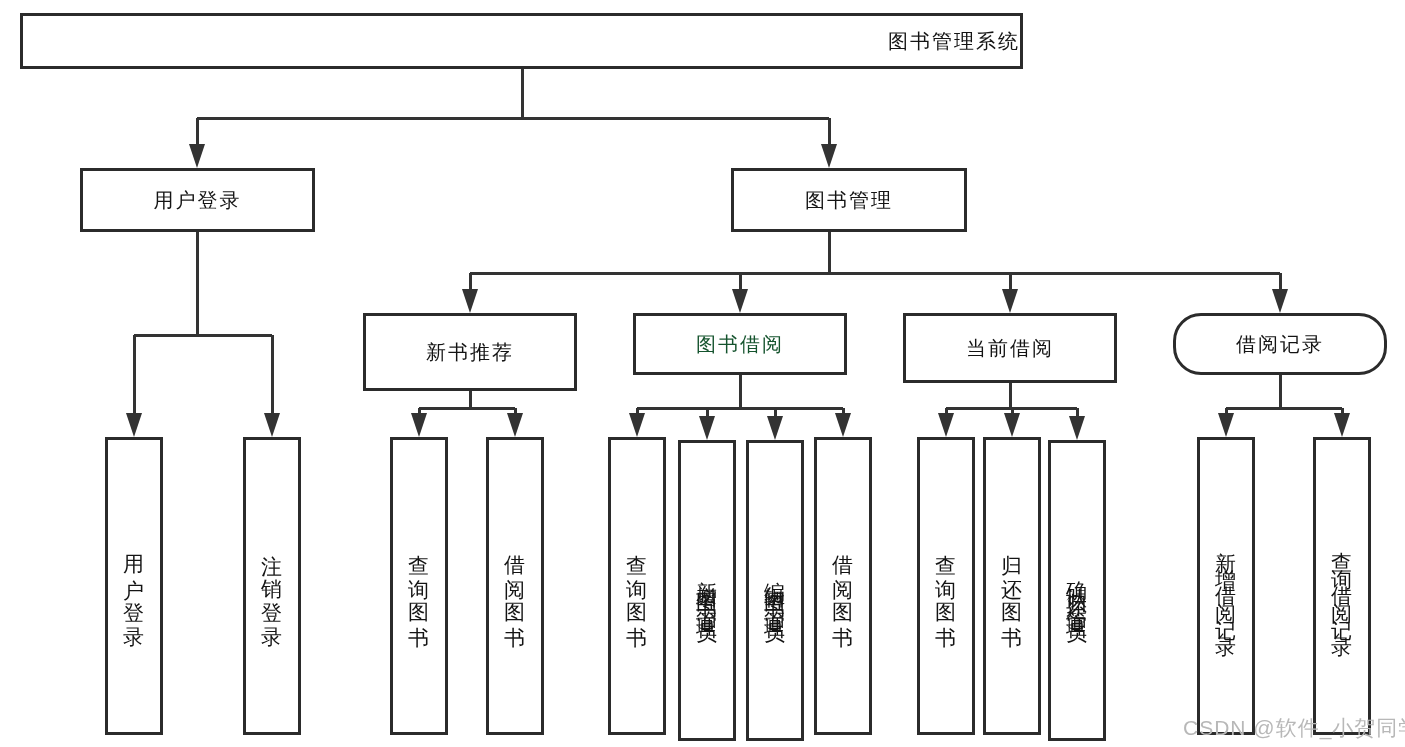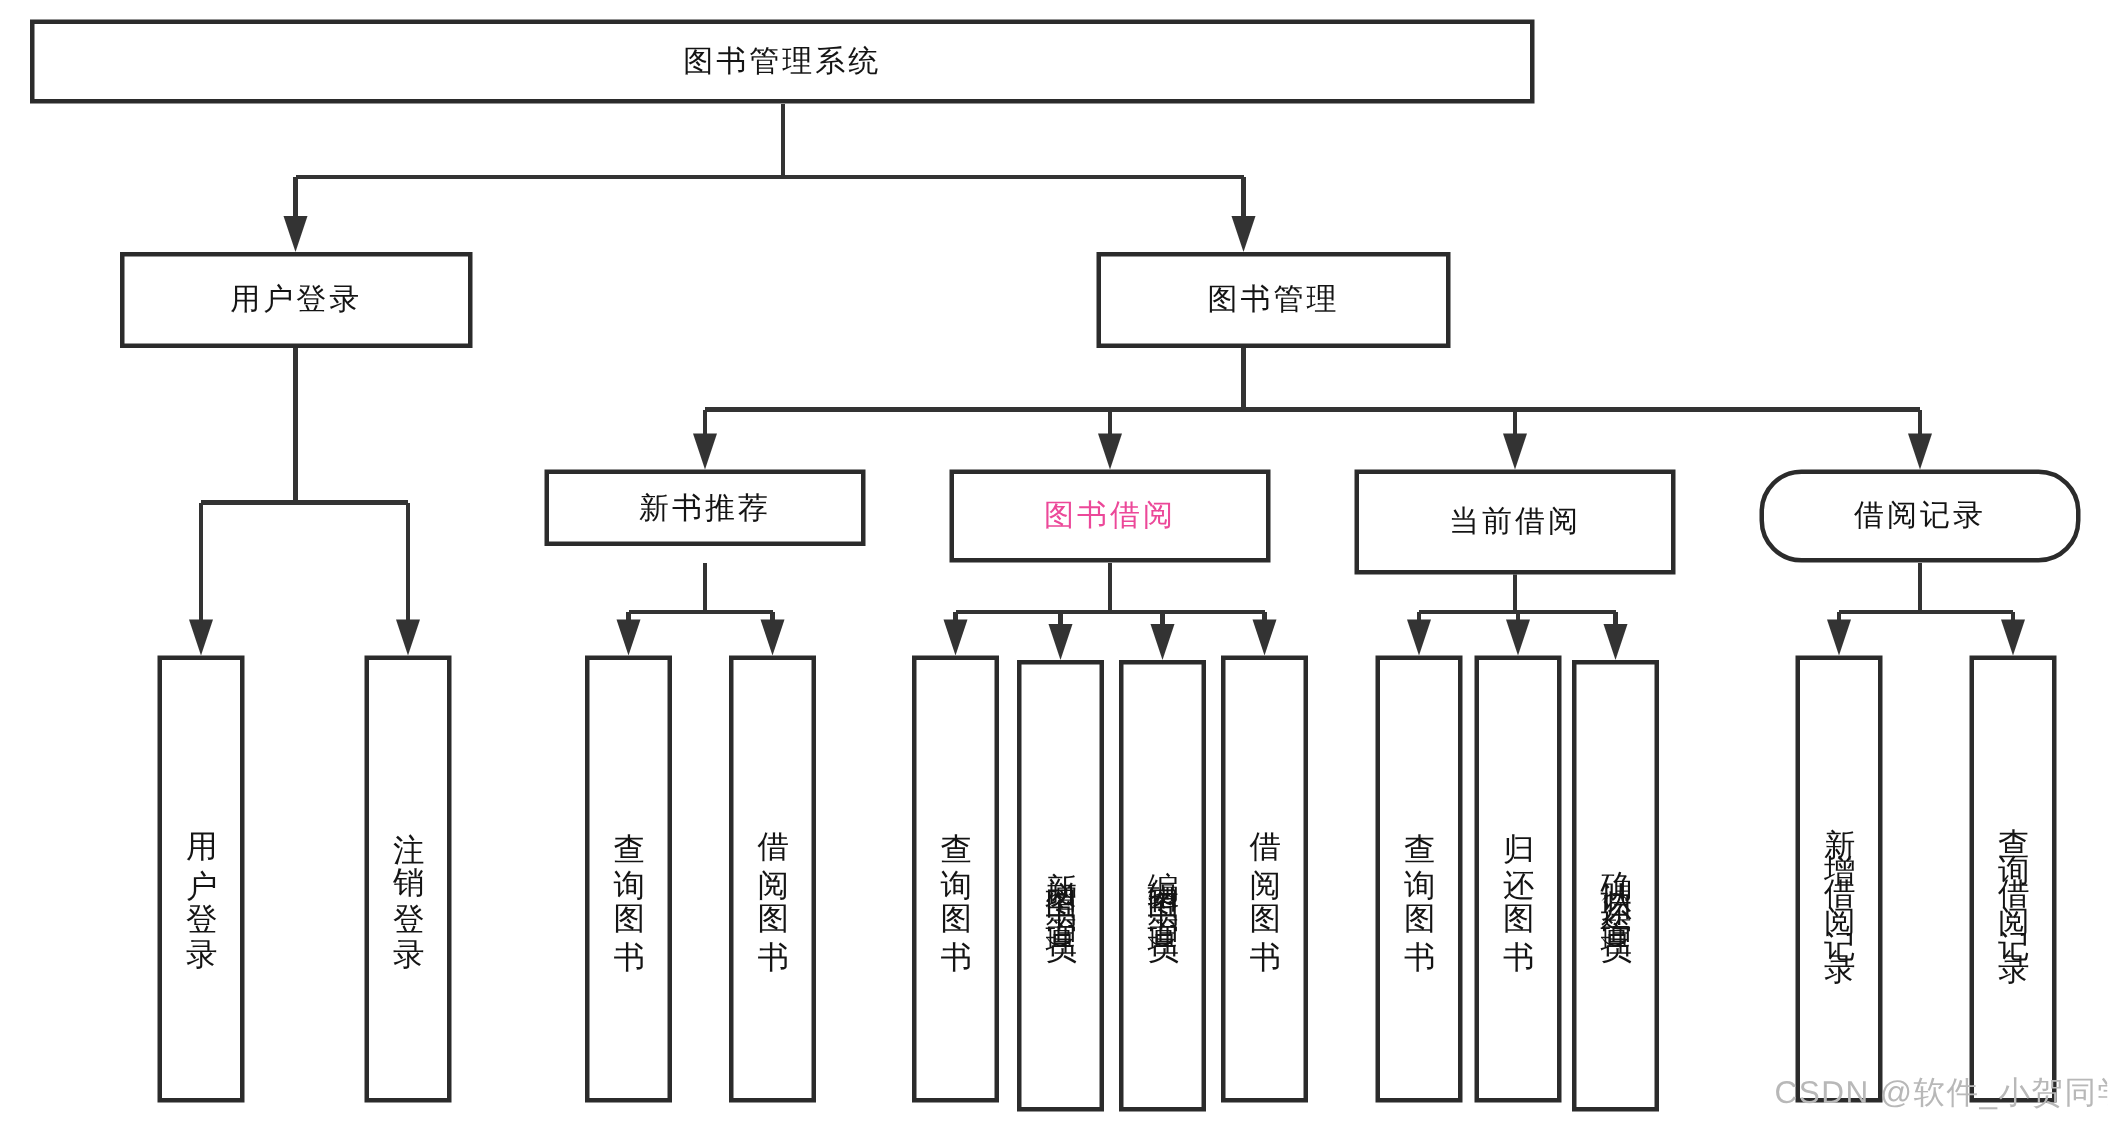--- a/index.html
+++ b/index.html
@@ -96,33 +96,33 @@
       <path d="M1077 408 L1077 422" stroke="#333333" stroke-width="3" fill="none" shape-rendering="crispEdges"></path>
       <polygon points="1069,416 1085,416 1077,440" fill="#333333"></polygon>
       <path d="M1280 375 L1280 408" stroke="#333333" stroke-width="3" fill="none" shape-rendering="crispEdges"></path>
       <path d="M1226 408 L1342 408" stroke="#333333" stroke-width="3" fill="none" shape-rendering="crispEdges"></path>
       <path d="M1226 408 L1226 419" stroke="#333333" stroke-width="3" fill="none" shape-rendering="crispEdges"></path>
       <polygon points="1218,413 1234,413 1226,437" fill="#333333"></polygon>
       <path d="M1342 408 L1342 419" stroke="#333333" stroke-width="3" fill="none" shape-rendering="crispEdges"></path>
       <polygon points="1334,413 1350,413 1342,437" fill="#333333"></polygon>
     </svg>
   <div id="nodes">
-      <div class="node" style="left: 20px; top: 13px; width: 1003px; height: 56px; border-color: rgb(43, 43, 43); color: rgb(20, 20, 20);">
+      <div class="node" style="left: 20px; top: 13px; width: 1003px; height: 56px; border-color: rgb(43, 43, 43); color: rgb(20, 20, 20); justify-content: flex-end;">
         <span class="hlabel">图书管理系统</span>
       </div>
       <div class="node" style="left: 80px; top: 168px; width: 235px; height: 64px; border-color: rgb(43, 43, 43); color: rgb(20, 20, 20);">
         <span class="hlabel">用户登录</span>
       </div>
       <div class="node" style="left: 711px; top: 168px; width: 236px; height: 64px; border-color: rgb(43, 43, 43); color: rgb(20, 20, 20); margin-left: 20px;">
         <span class="hlabel">图书管理</span>
       </div>
-      <div class="node" style="left: 363px; top: 313px; width: 214px; height: 51px; border-color: rgb(43, 43, 43); color: rgb(20, 20, 20);">
+      <div class="node" style="left: 363px; top: 313px; width: 214px; height: 78px; border-color: rgb(43, 43, 43); color: rgb(20, 20, 20);">
         <span class="hlabel">新书推荐</span>
       </div>
-      <div class="node" style="left: 633px; top: 313px; width: 214px; height: 62px; border-color: rgb(43, 43, 43); color: #ec4899;">
+      <div class="node" style="left: 633px; top: 313px; width: 214px; height: 62px; border-color: rgb(43, 43, 43); color: #14532d;">
         <span class="hlabel">图书借阅</span>
       </div>
       <div class="node" style="left: 903px; top: 313px; width: 214px; height: 70px; border-color: rgb(43, 43, 43); color: rgb(20, 20, 20);">
         <span class="hlabel">当前借阅</span>
       </div>
       <div class="node" style="left: 1173px; top: 313px; width: 214px; height: 62px; border-color: rgb(43, 43, 43); color: rgb(20, 20, 20); border-radius: 28px;">
         <span class="hlabel">借阅记录</span>
       </div>
       <div class="node" style="left: 105px; top: 437px; width: 58px; height: 298px; border-color: rgb(43, 43, 43); color: rgb(20, 20, 20);">
         <span class="vlabel" style="letter-spacing: 24px;">用户登录</span>

